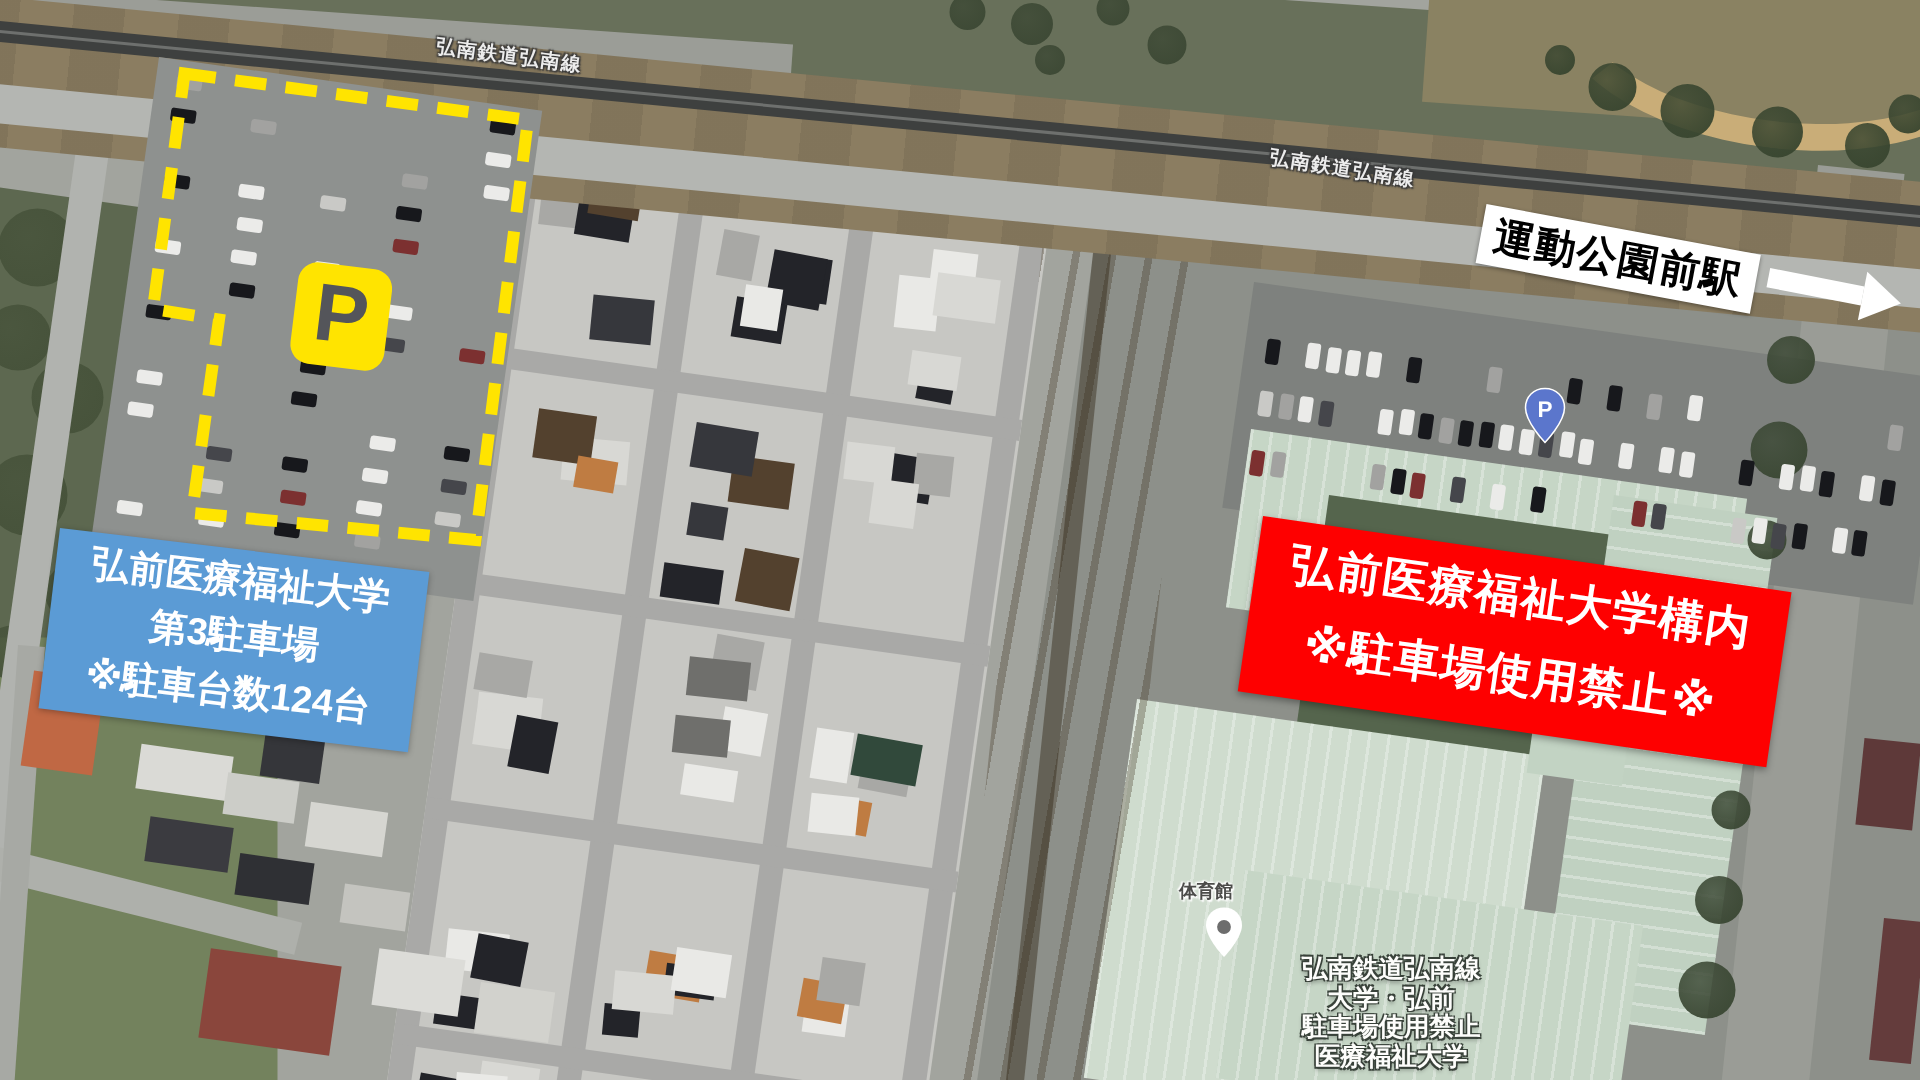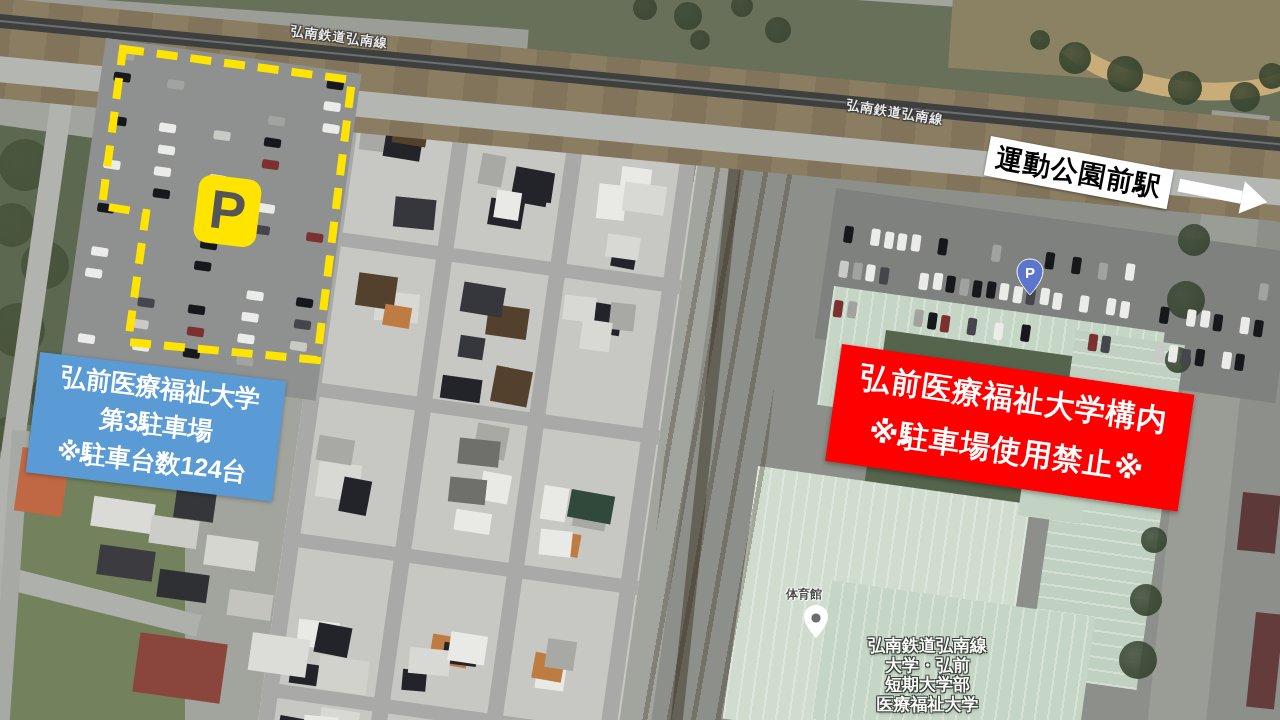--- a/index.html
+++ b/index.html
@@ -293,21 +293,21 @@
       <div style="position: absolute; left: 238px; top: 458px; width: 36px; height: 26px; background: rgb(228, 228, 225); transform: rotate(8deg); z-index: 6;"></div>
       <div style="position: absolute; left: 175px; top: 490px; width: 40px; height: 30px; background: rgb(53, 54, 58); transform: rotate(8deg); z-index: 6;"></div>
     </div>
 
   <div class="rail-label" id="rail-label-1">弘南鉄道弘南線</div>
   <div class="rail-label" id="rail-label-2">弘南鉄道弘南線</div>
 
   <div id="campus-name">
     <span>弘南鉄道弘南線</span>
     <span>大学・弘前</span>
-    <span>短期大学部</span>
+    <span>駐車場使用禁止</span>
     <span>医療福祉大学</span>
   </div>
 
   <div id="gym-label">体育館</div>
 
   <svg id="overlay" width="1280" height="720" viewBox="0 0 1280 720">
     <polygon points="123,49 352,80 317,360 128,342 146,213 102,206" fill="none" stroke-width="8" stroke-dasharray="21 13" style="stroke: rgb(255, 228, 0);"></polygon>
     <g transform="rotate(11 1222 194)">
       <rect x="1178" y="187" width="64" height="13" fill="#ffffff"></rect>
       <polygon points="1242,177 1268,193.5 1242,210" fill="#ffffff"></polygon>

